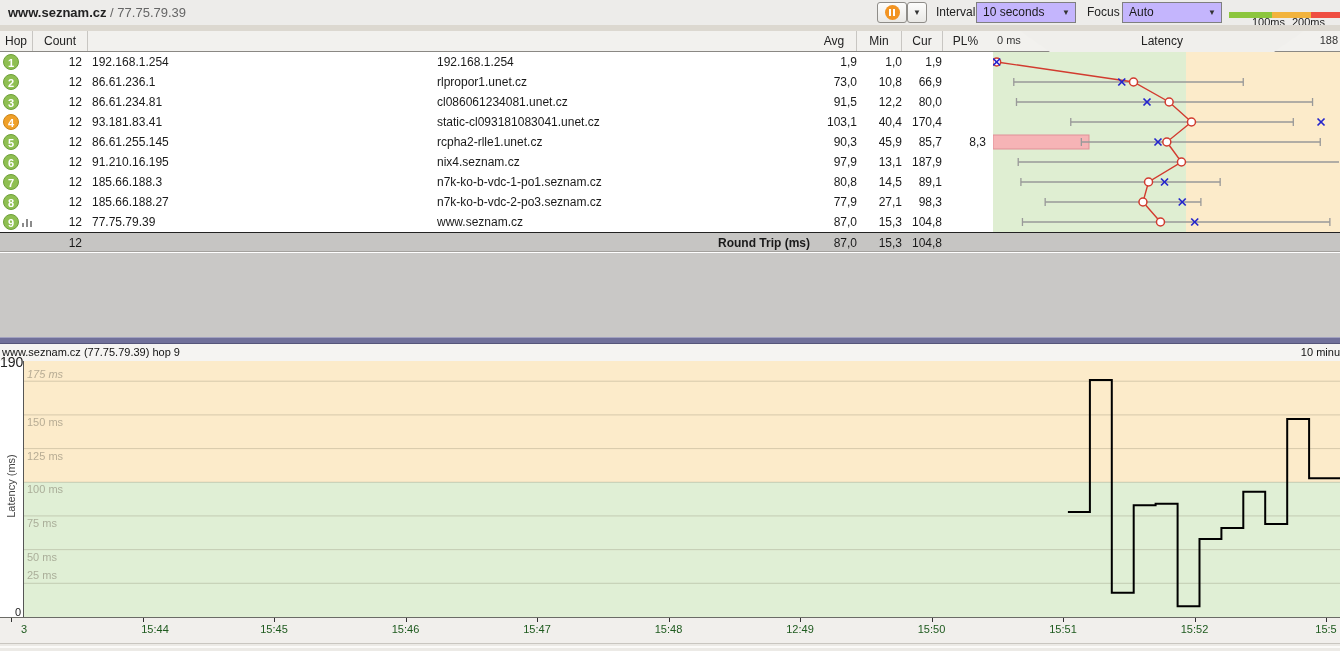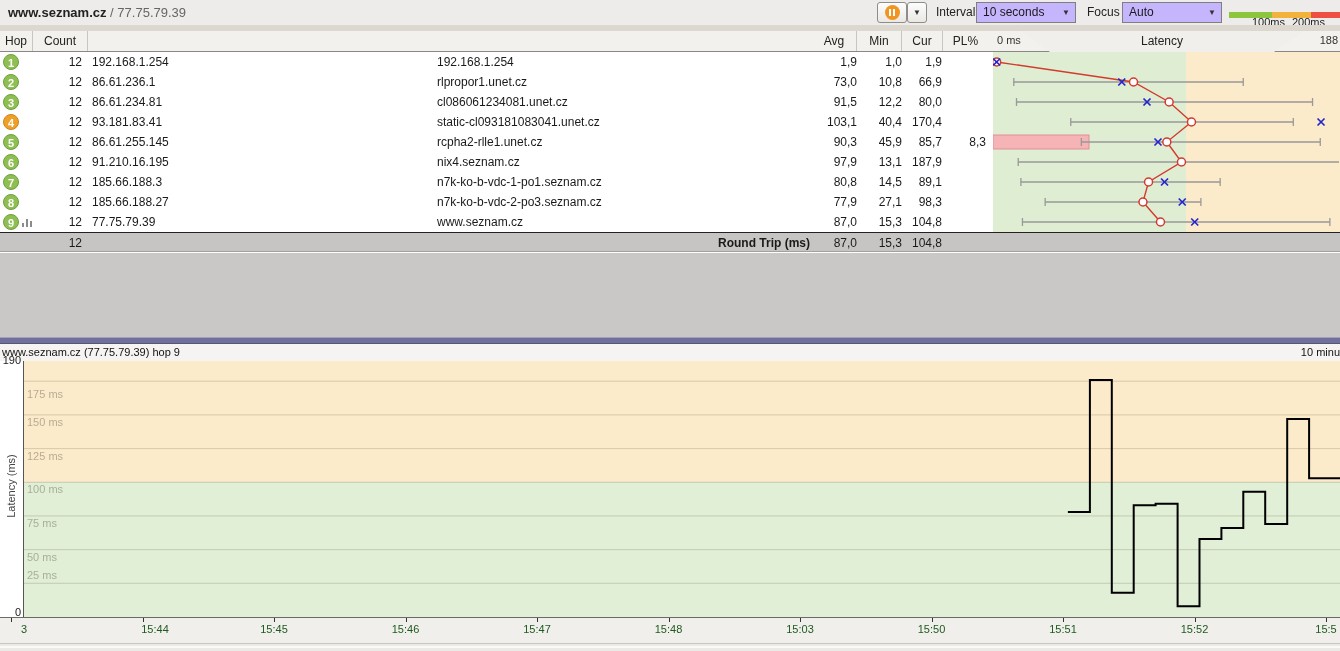--- a/index.html
+++ b/index.html
@@ -64,21 +64,21 @@
   
   .divider{position:absolute;left:0;top:337px;width:1340px;height:7px;background:#70709a;border-top:1px solid #a2a2c0;border-bottom:1px solid #55557a;box-sizing:border-box;}
   .tlhead{position:absolute;left:0;top:344px;width:1340px;height:17px;background:#f5f4f2;font-size:11px;color:#111;}
   .tlhead .t{position:absolute;left:2px;top:2px;white-space:nowrap;}
   .tlhead .r{position:absolute;right:0px;top:2px;white-space:nowrap;}
   .plot{position:absolute;left:23px;top:361px;width:1317px;height:256px;border-left:1px solid #555;box-sizing:content-box;}
   .plot .z-orange{position:absolute;left:0;top:0;width:1317px;height:121px;background:#fcebca;}
   .plot .z-green{position:absolute;left:0;top:121px;width:1317px;height:135px;background:#e0efd5;}
   #tlsvg{position:absolute;left:0;top:0;}
   .gridlab{position:absolute;left:3px;font-size:11px;color:rgba(125,120,104,0.55);}
-  .ymax{position:absolute;left:0;top:354px;width:21px;text-align:right;font-size:11px;color:#222;}
+  .ymax{position:absolute;left:0;top:354px;width:21px;text-align:right;font-size:14px;color:#222;}
   .ymin{position:absolute;left:0;top:606px;width:21px;text-align:right;font-size:11px;color:#222;}
   .ylabel{position:absolute;left:-44px;top:480px;width:110px;text-align:center;font-size:11px;color:#444;
           transform:rotate(-90deg);transform-origin:center;}
   .plmax{position:absolute;right:2px;top:362px;font-size:11px;color:#cc2222;}
   .pllabel{position:absolute;right:1px;top:452px;font-size:10px;color:#cc2222;writing-mode:vertical-rl;letter-spacing:0.5px;}
   .xaxis{position:absolute;left:0;top:617px;width:1340px;height:26px;background:#f1efec;border-top:1px solid #6b6b66;box-sizing:border-box;}
   .xaxis .tick{position:absolute;top:0;width:1px;height:4px;background:#333;}
   .xaxis .xlab{position:absolute;top:5px;width:44px;text-align:center;font-size:11px;color:#1e5a1e;}
   .bottomstrip{position:absolute;left:0;top:643px;width:1340px;height:8px;background:#eceae6;border-top:1px solid #c9c6c0;box-sizing:border-box;}
   .bottomstrip i{display:block;height:2px;background:#fbfaf8;margin-top:2px;}
@@ -320,21 +320,21 @@
     <svg id="tlsvg" width="1317" height="256">
         <line x1="0" y1="20.21052631578948" x2="1317" y2="20.21052631578948" stroke="rgba(130,122,100,0.30)" stroke-width="1"></line>
         <line x1="0" y1="53.89473684210526" x2="1317" y2="53.89473684210526" stroke="rgba(130,122,100,0.30)" stroke-width="1"></line>
         <line x1="0" y1="87.57894736842104" x2="1317" y2="87.57894736842104" stroke="rgba(130,122,100,0.30)" stroke-width="1"></line>
         <line x1="0" y1="121.26315789473685" x2="1317" y2="121.26315789473685" stroke="rgba(130,122,100,0.30)" stroke-width="1"></line>
         <line x1="0" y1="154.94736842105263" x2="1317" y2="154.94736842105263" stroke="rgba(130,122,100,0.30)" stroke-width="1"></line>
         <line x1="0" y1="188.63157894736844" x2="1317" y2="188.63157894736844" stroke="rgba(130,122,100,0.30)" stroke-width="1"></line>
         <line x1="0" y1="222.31578947368422" x2="1317" y2="222.31578947368422" stroke="rgba(130,122,100,0.30)" stroke-width="1"></line>
         <path d="M1043.9 150.9 V150.9 H1065.9 V18.9 H1087.8 V231.7 H1109.7 V144.2 H1131.6 V142.8 H1153.6 V245.2 H1175.5 V177.9 H1197.4 V167.1 H1219.3 V130.7 H1241.2 V163.0 H1263.2 V57.9 H1285.1 V117.2 H1317.0" fill="none" stroke="#000" stroke-width="2"></path>
       </svg>
-  <div class="gridlab" style="top: 27px;">175 ms</div>
+  <div class="gridlab" style="top: 7px; font-style: italic;">175 ms</div>
       <div class="gridlab" style="top: 54.8947px;">150 ms</div>
       <div class="gridlab" style="top: 88.5789px;">125 ms</div>
       <div class="gridlab" style="top: 122.263px;">100 ms</div>
       <div class="gridlab" style="top: 155.947px;">75 ms</div>
       <div class="gridlab" style="top: 189.632px;">50 ms</div>
       <div class="gridlab" style="top: 208px;">25 ms</div>
     </div>
   <div class="xaxis" id="xaxis">
       <div class="tick" style="left: 11px;"></div>
       <div class="xlab" style="left: 2px;">3</div>
@@ -342,21 +342,21 @@
       <div class="xlab" style="left: 133px;">15:44</div>
       <div class="tick" style="left: 274px;"></div>
       <div class="xlab" style="left: 252px;">15:45</div>
       <div class="tick" style="left: 405.5px;"></div>
       <div class="xlab" style="left: 383.5px;">15:46</div>
       <div class="tick" style="left: 537px;"></div>
       <div class="xlab" style="left: 515px;">15:47</div>
       <div class="tick" style="left: 668.5px;"></div>
       <div class="xlab" style="left: 646.5px;">15:48</div>
       <div class="tick" style="left: 800px;"></div>
-      <div class="xlab" style="left: 778px;">15:03</div>
+      <div class="xlab" style="left: 778px;">12:49</div>
       <div class="tick" style="left: 931.5px;"></div>
       <div class="xlab" style="left: 909.5px;">15:50</div>
       <div class="tick" style="left: 1063px;"></div>
       <div class="xlab" style="left: 1041px;">15:51</div>
       <div class="tick" style="left: 1194.5px;"></div>
       <div class="xlab" style="left: 1172.5px;">15:52</div>
       <div class="tick" style="left: 1326px;"></div>
       <div class="xlab" style="left: 1304px;">15:5</div>
     </div>
   <div class="bottomstrip">

